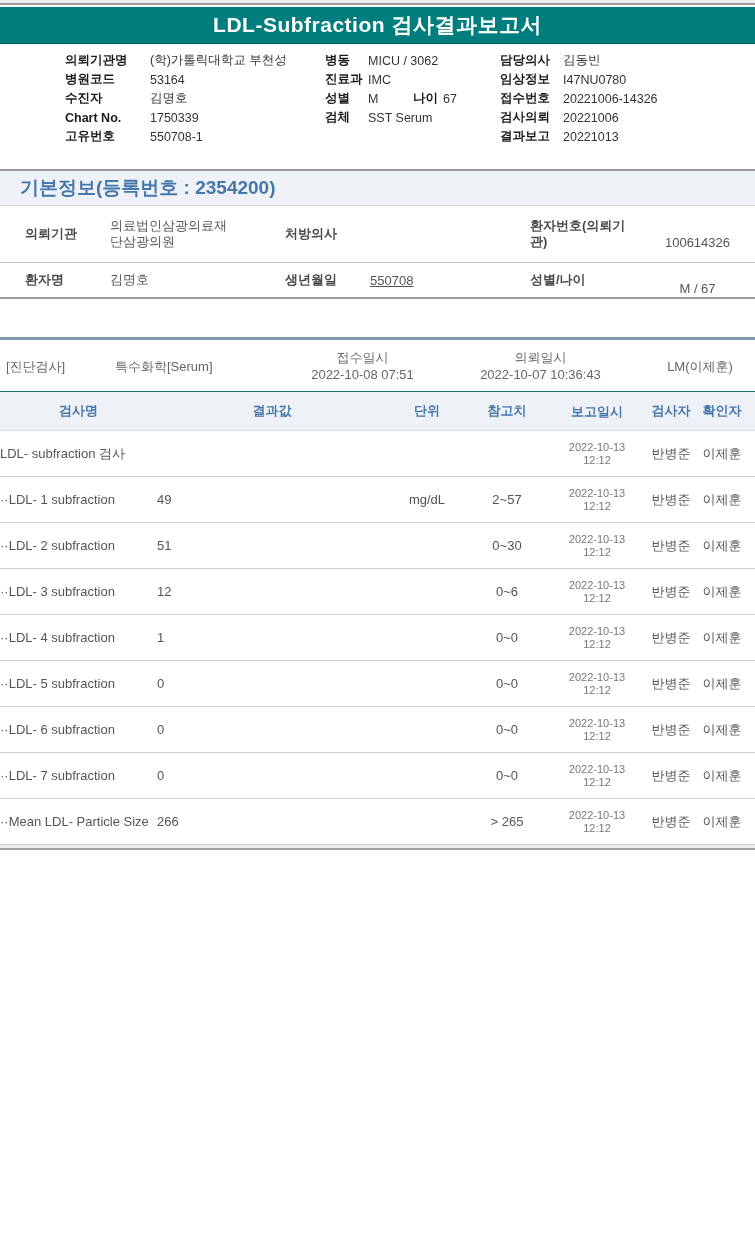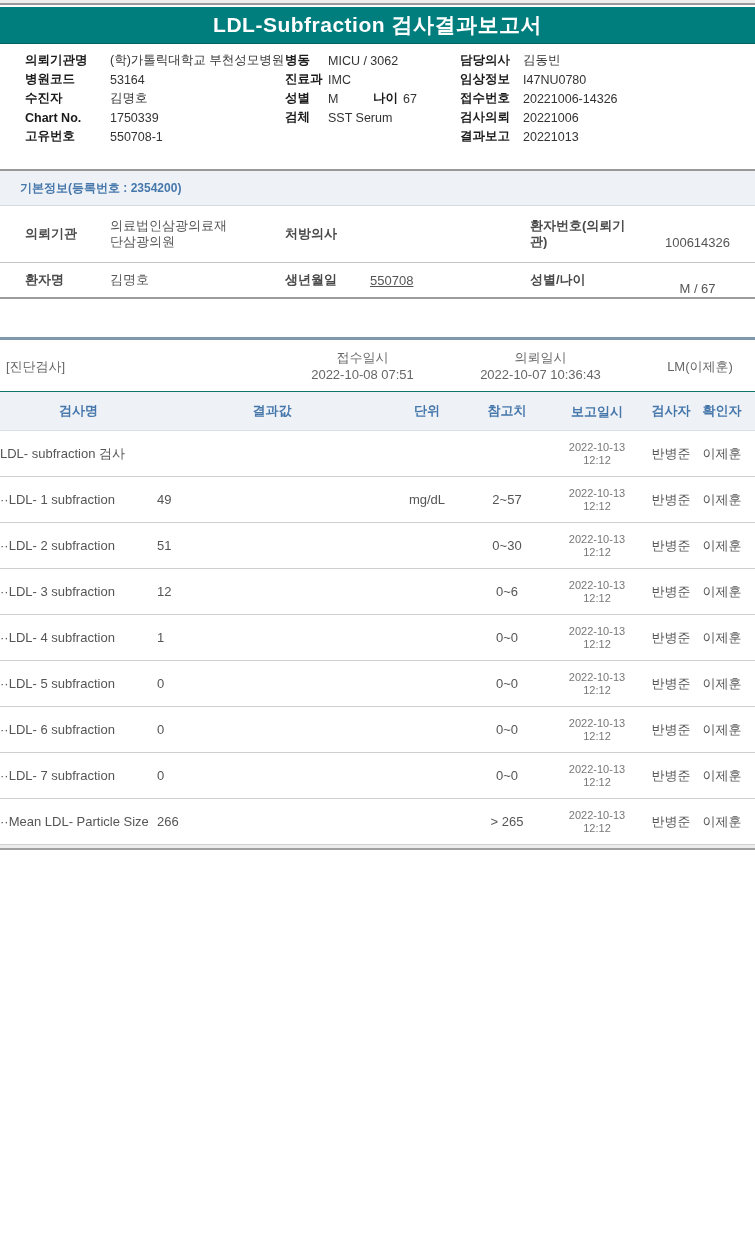--- a/index.html
+++ b/index.html
@@ -15,34 +15,34 @@
     border-bottom:1px solid #016060; display:flex; align-items:center; justify-content:center; }
   .title-bar h1 { color:#fff; font-size:21px; font-weight:bold; letter-spacing:0.5px; }
 
   
   .patient-block { position:relative; height:102px; margin-top:7px; font-size:12.5px; color:#333; }
   .pi-col { position:absolute; top:0; }
   .pi-col1 { left:25px; width:260px; }
   .pi-col2 { left:285px; width:175px; }
   .pi-col3 { left:460px; width:290px; }
   .pi-row { display:flex; height:19px; align-items:center; white-space:nowrap; }
-  .pi-label { font-weight:bold; color:#1a1a1a; flex-shrink:0; }
+  .pi-label { font-weight:bold; color:#1a1a1a; flex-shrink:0;margin-left:40px; }
   .pi-col1 .pi-label { width:85px; }
   .pi-col2 .pi-label { width:43px; }
   .pi-col3 .pi-label { width:63px; }
   .pi-value { color:#333; }
   .pi-col1 .pi-value { width:175px; overflow:hidden; }
   .pi-col2 .pi-value { min-width:45px; }
   .pi-label2 { font-weight:bold; color:#1a1a1a; width:30px; }
 
   
   .basic-section { margin-top:16px; border-top:2px solid #999; border-bottom:2px solid #9c9c9c; }
   .basic-header { height:35px; background:#eef2f7; border-bottom:1px solid #d4dbe3;
     display:flex; align-items:center; padding-left:20px; }
-  .basic-header span { color:var(--blue,#3E74B0); font-weight:bold; font-size:12px; }
+  .basic-header span { color:var(--blue,#3E74B0); font-weight:bold; font-size:19px; }
   .basic-row { display:flex; align-items:center; padding-left:25px; font-size:13px; color:#555; }
   .basic-row1 { height:57px; border-bottom:1px solid #c6c6c6; }
   .basic-row2 { height:34px; }
   .b-label { font-weight:bold; color:#4a4a4a; flex-shrink:0; }
   .b-label1 { width:85px; }
   .b-value1 { width:175px; }
   .b-value1 span { display:inline-block; width:128px; line-height:16px; }
   .b-label2 { width:85px; }
   .b-value2 { width:160px;text-decoration:underline; }
   .b-label3 { width:110px; line-height:16px; }
@@ -192,20 +192,21 @@
       <span class="b-label b-label2">생년월일</span>
       <span class="b-value2">550708</span>
       <span class="b-label b-label3">성별/나이</span>
       <span class="b-value3">M / 67</span>
     </div>
   </div>
 
   <div class="diag-section">
     <div class="diag-row">
       <div class="diag-item diag-dept">[진단검사]</div>
+      <div class="diag-item diag-cat">특수화학[Serum]</div>
       <div class="diag-item diag-receipt">
         <span>접수일시</span>
         <span>2022-10-08 07:51</span>
       </div>
       <div class="diag-item diag-request">
         <span>의뢰일시</span>
         <span>2022-10-07 10:36:43</span>
       </div>
       <div class="diag-item diag-reader">LM(이제훈)</div>
     </div>

